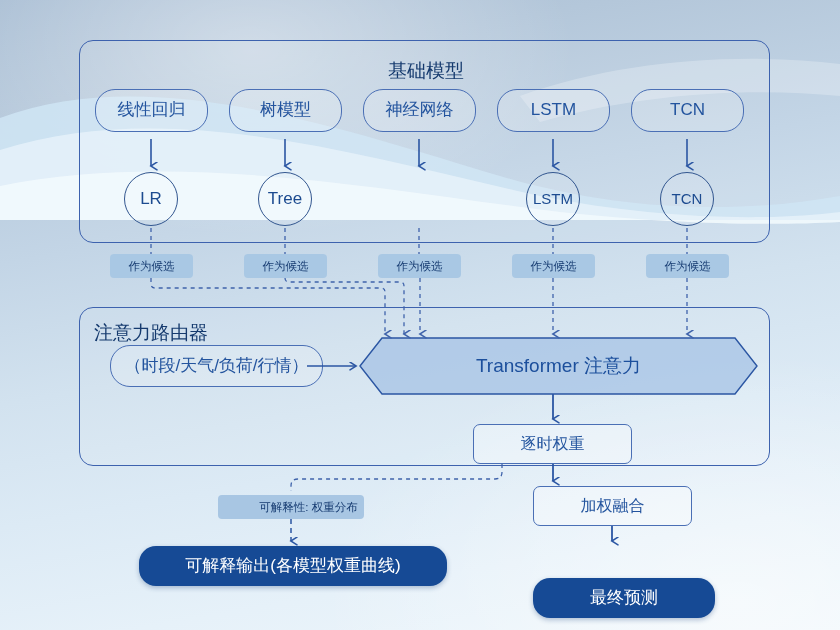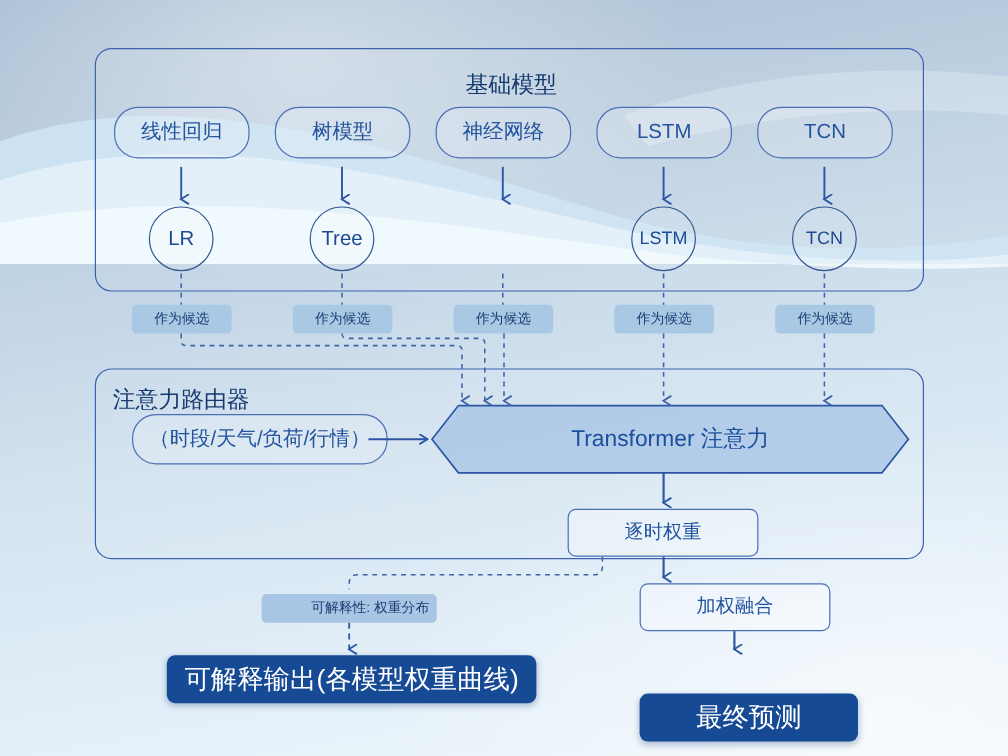--- a/index.html
+++ b/index.html
@@ -71,23 +71,23 @@
   .tag.soft { background: #a8c6e3; padding-left: 40px; }
   .wbox {
     border: 1.3px solid #4a6fb5;
     border-radius: 7px;
     background: rgba(255,255,255,0.30);
     font-size: 16px;
     color: #23549e;
   }
   .solidbox {
     background: #164a95;
-    border-radius: 7px;
+    border-radius: 17px;
     color: #ffffff;
-    font-size: 22px;
+    font-size: 17px;
     box-shadow: 0 2px 5px rgba(20,60,120,0.30);
   }
   .hexlabel {
     position: absolute;
     color: #1c4f9c;
     font-size: 19px;
     white-space: nowrap;
     display: flex; align-items: center; justify-content: center;
   }
   svg { position: absolute; left: 0; top: 0; overflow: visible; }

